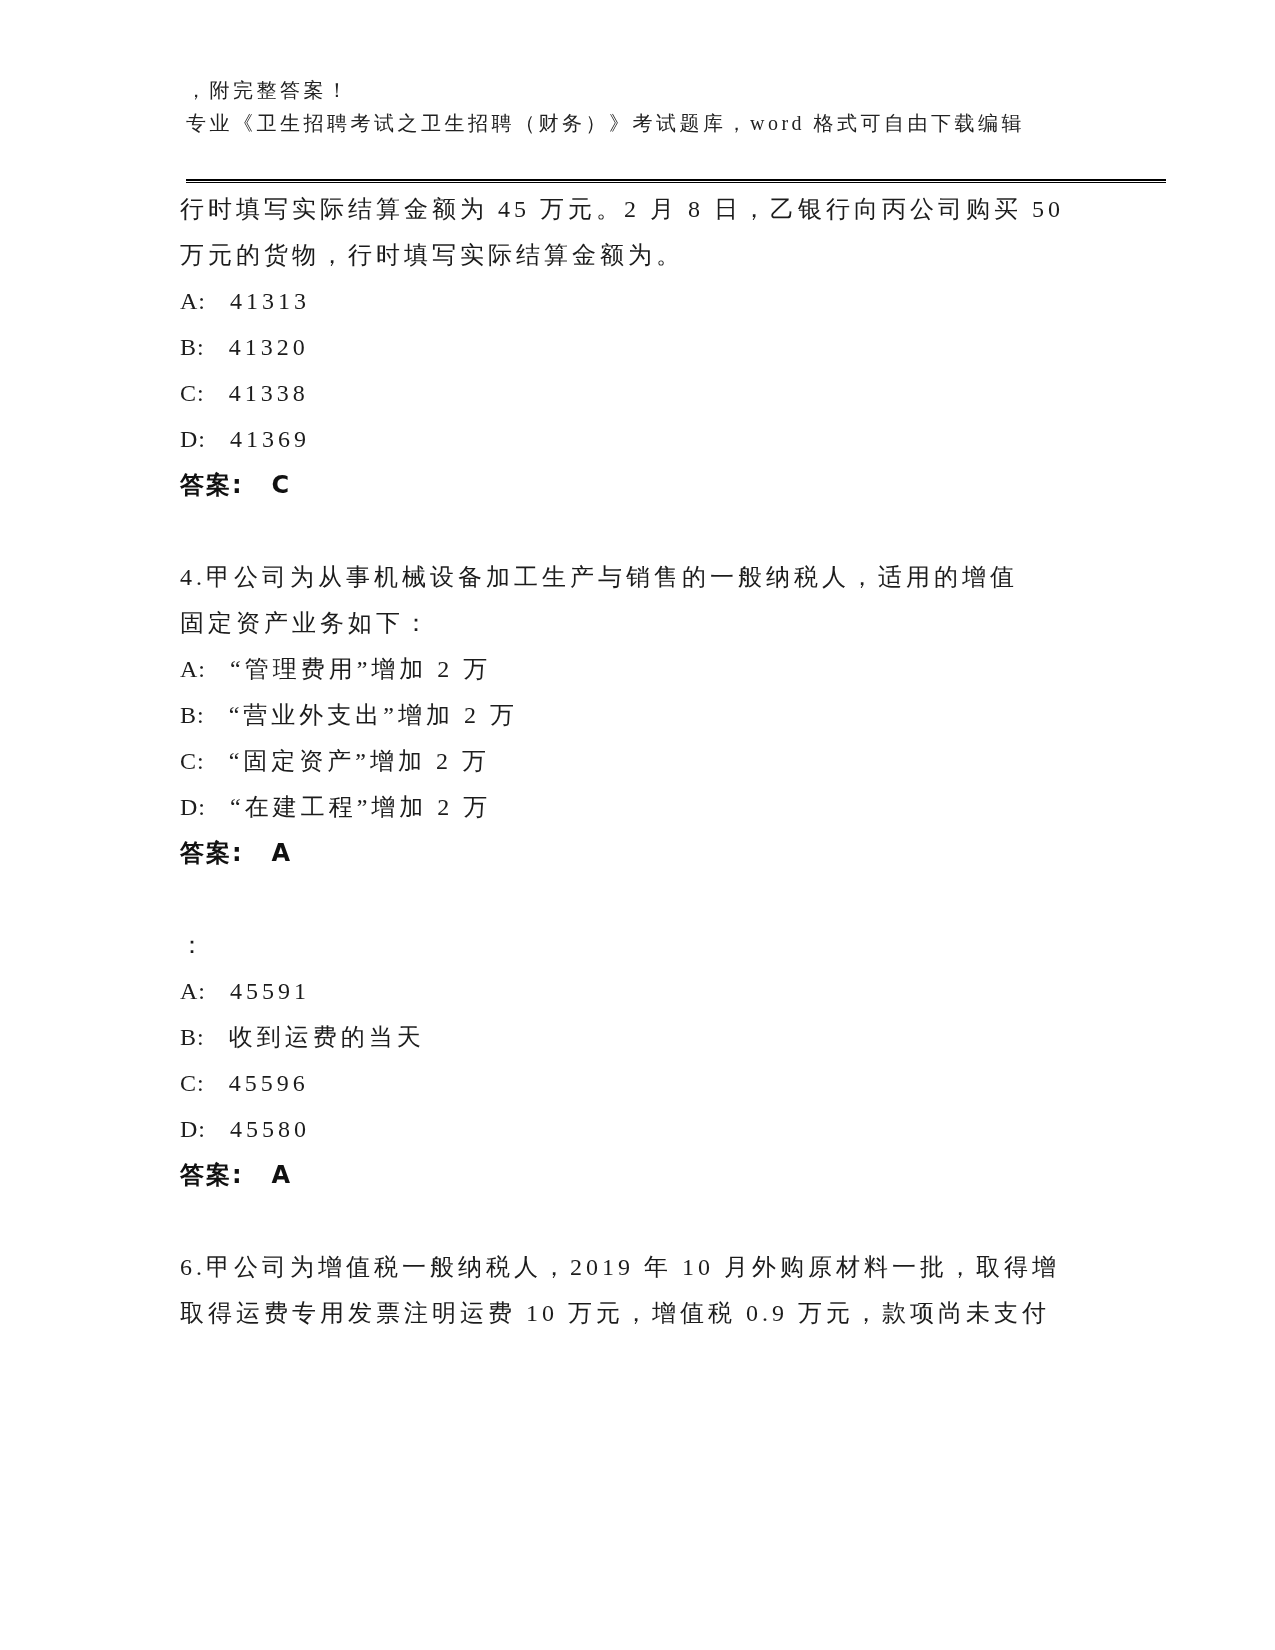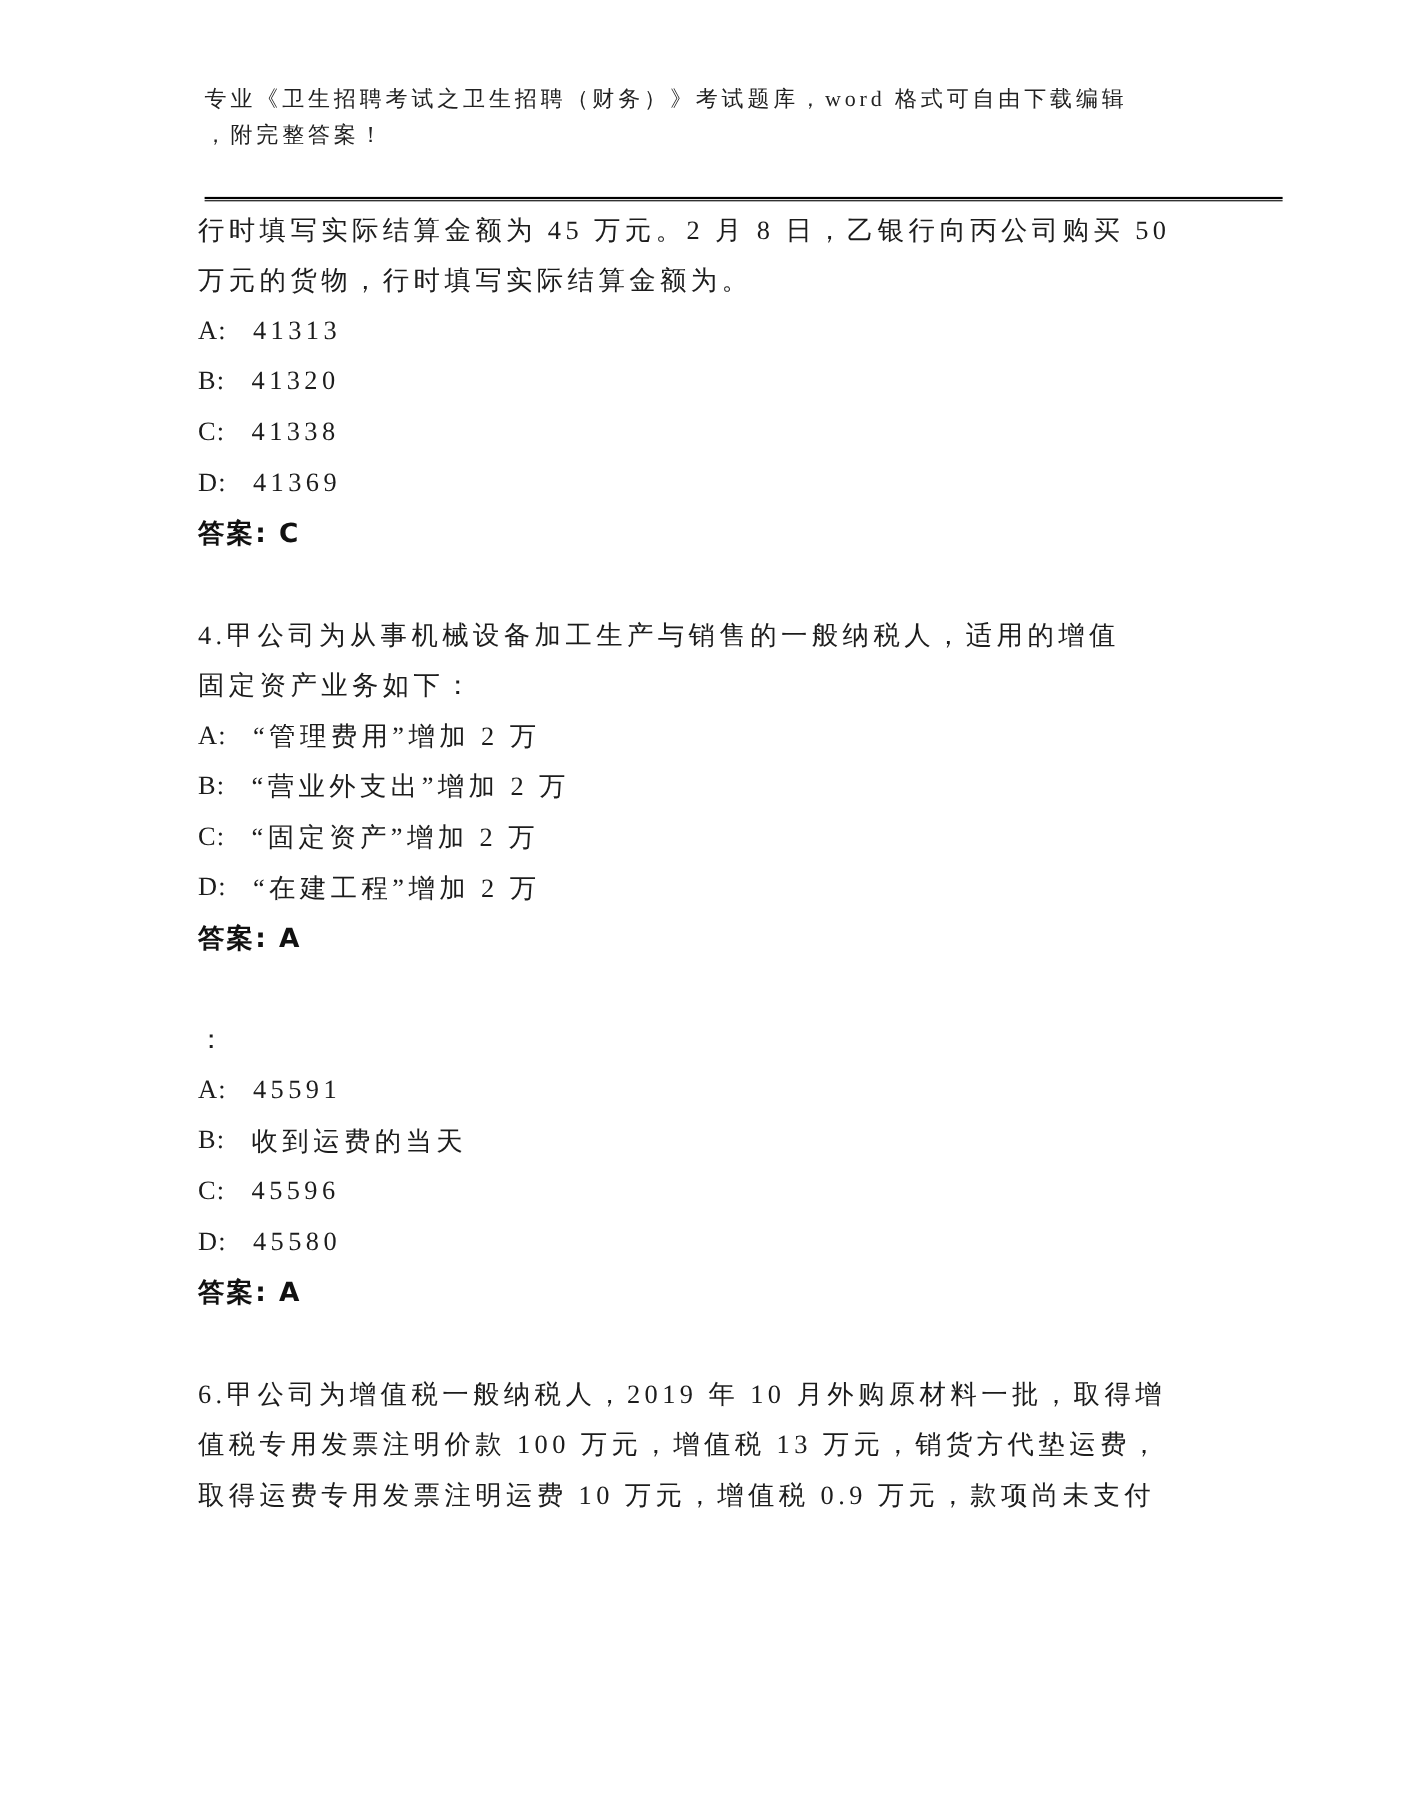--- a/index.html
+++ b/index.html
@@ -56,31 +56,31 @@
     letter-spacing: 1px;
     margin-right: 24px;
   }
   .answer {
     font-family: "DejaVu Sans", "Liberation Sans", sans-serif;
     font-weight: 700;
     font-size: 24px;
     letter-spacing: 2px;
     color: #111111;
   }
-  .answer .answer-label { margin-right: 10px; }
+  .answer .answer-label { margin-right: 28px; }
   .spacer { height: 46px; }
 </style>
 </head>
 <body>
 
 <div class="page">
 
   <div class="doc-header">
+    <div>，附完整答案！</div>
     <div>专业《卫生招聘考试之卫生招聘（财务）》考试题库，word 格式可自由下载编辑</div>
-    <div>，附完整答案！</div>
   </div>
   <div class="header-rule"></div>
 
   <div class="content">
 
     <section>
       <div class="line">行时填写实际结算金额为 45 万元。2 月 8 日，乙银行向丙公司购买 50</div>
       <div class="line">万元的货物，行时填写实际结算金额为。</div>
       <div class="line">
         <span class="opt-label">A:</span>
@@ -151,18 +151,17 @@
       </div>
       <div class="line answer">
         <span class="answer-label">答案:</span>
         <span>A</span>
       </div>
     </section>
     <div class="spacer"></div>
 
     <section>
       <div class="line">6.甲公司为增值税一般纳税人，2019 年 10 月外购原材料一批，取得增</div>
-      <div class="line">值税专用发票注明价款 100 万元，增值税 13 万元，销货方代垫运费，</div>
       <div class="line">取得运费专用发票注明运费 10 万元，增值税 0.9 万元，款项尚未支付</div>
     </section>
 
   </div>
 </div>
 
 </body></html>

